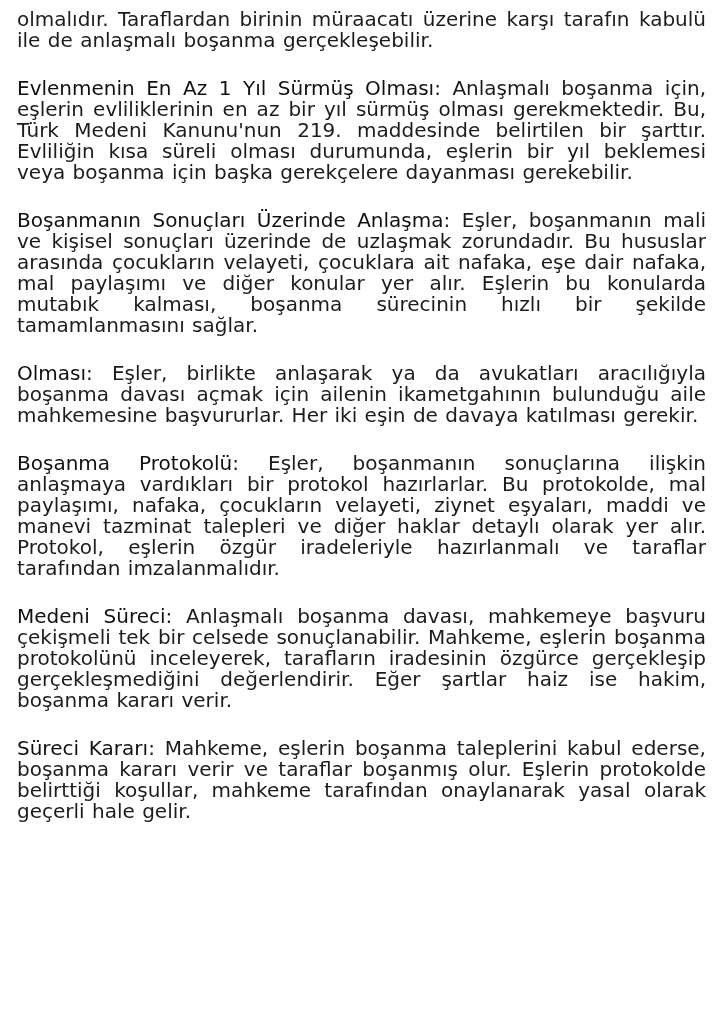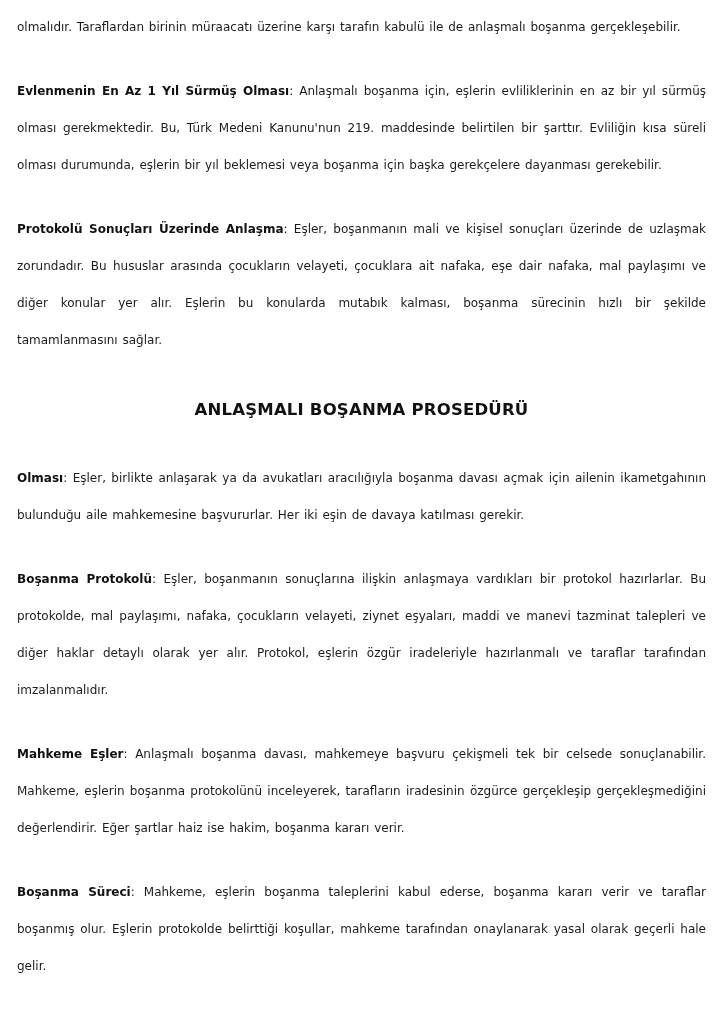--- a/index.html
+++ b/index.html
@@ -10,28 +10,28 @@
   .page {
     width: 724px;
     min-height: 1024px;
     box-sizing: border-box;
     background: #ffffff;
     color: #1c1c1c;
     font-family: "DejaVu Sans", "Liberation Sans", sans-serif;
     padding: 9px 18px 40px 17px;
   }
   .para {
-    font-size: 12px;
-    line-height: 37px;
+    font-size: 20px;
+    line-height: 21px;
     text-align: justify;
     margin: 0 0 27px 0;
     word-spacing: 1px;
   }
   .para .lead {
-    font-weight: 700;
+    font-weight: 400;
     color: #111111;
     margin-top: 31px;
   }
   .section-heading {
     font-size: 16.5px;
     line-height: 27px;
     font-weight: 800;
     text-align: center;
     letter-spacing: 0.2px;
     color: #111111;
@@ -40,26 +40,25 @@
 </style>
 </head>
 <body>
 
 <div class="page">
 
   <p class="para"><span>olmalıdır. Taraflardan birinin müraacatı üzerine karşı tarafın kabulü ile de anlaşmalı boşanma gerçekleşebilir.</span></p>
 
   <p class="para"><span class="lead">Evlenmenin En Az 1 Yıl Sürmüş Olması</span><span>: Anlaşmalı boşanma için, eşlerin evliliklerinin en az bir yıl sürmüş olması gerekmektedir. Bu, Türk Medeni Kanunu'nun 219. maddesinde belirtilen bir şarttır. Evliliğin kısa süreli olması durumunda, eşlerin bir yıl beklemesi veya boşanma için başka gerekçelere dayanması gerekebilir.</span></p>
 
-  <p class="para"><span class="lead">Protokolü Sonuçları Üzerinde Anlaşma</span><span>: Eşler, boşanmanın mali ve kişisel sonuçları üzerinde de uzlaşmak zorundadır. Bu hususlar arasında çocukların velayeti, çocuklara ait nafaka, eşe dair nafaka, mal paylaşımı ve diğer konular yer alır. Eşlerin bu konularda mutabık kalması, boşanma sürecinin hızlı bir şekilde tamamlanmasını sağlar.</span></p>
+  <p class="para"><span class="lead">Boşanmanın Sonuçları Üzerinde Anlaşma</span><span>: Eşler, boşanmanın mali ve kişisel sonuçları üzerinde de uzlaşmak zorundadır. Bu hususlar arasında çocukların velayeti, çocuklara ait nafaka, eşe dair nafaka, mal paylaşımı ve diğer konular yer alır. Eşlerin bu konularda mutabık kalması, boşanma sürecinin hızlı bir şekilde tamamlanmasını sağlar.</span></p>
 
-  <h2 class="section-heading">ANLAŞMALI BOŞANMA PROSEDÜRÜ</h2>
 
 
   <p class="para"><span class="lead">Olması</span><span>: Eşler, birlikte anlaşarak ya da avukatları aracılığıyla boşanma davası açmak için ailenin ikametgahının bulunduğu aile mahkemesine başvururlar. Her iki eşin de davaya katılması gerekir.</span></p>
 
   <p class="para"><span class="lead">Boşanma Protokolü</span><span>: Eşler, boşanmanın sonuçlarına ilişkin anlaşmaya vardıkları bir protokol hazırlarlar. Bu protokolde, mal paylaşımı, nafaka, çocukların velayeti, ziynet eşyaları, maddi ve manevi tazminat talepleri ve diğer haklar detaylı olarak yer alır. Protokol, eşlerin özgür iradeleriyle hazırlanmalı ve taraflar tarafından imzalanmalıdır.</span></p>
 
-  <p class="para"><span class="lead">Mahkeme Eşler</span><span>: Anlaşmalı boşanma davası, mahkemeye başvuru çekişmeli tek bir celsede sonuçlanabilir. Mahkeme, eşlerin boşanma protokolünü inceleyerek, tarafların iradesinin özgürce gerçekleşip gerçekleşmediğini değerlendirir. Eğer şartlar haiz ise hakim, boşanma kararı verir.</span></p>
+  <p class="para"><span class="lead">Medeni Süreci</span><span>: Anlaşmalı boşanma davası, mahkemeye başvuru çekişmeli tek bir celsede sonuçlanabilir. Mahkeme, eşlerin boşanma protokolünü inceleyerek, tarafların iradesinin özgürce gerçekleşip gerçekleşmediğini değerlendirir. Eğer şartlar haiz ise hakim, boşanma kararı verir.</span></p>
 
-  <p class="para"><span class="lead">Boşanma Süreci</span><span>: Mahkeme, eşlerin boşanma taleplerini kabul ederse, boşanma kararı verir ve taraflar boşanmış olur. Eşlerin protokolde belirttiği koşullar, mahkeme tarafından onaylanarak yasal olarak geçerli hale gelir.</span></p>
+  <p class="para"><span class="lead">Süreci Kararı</span><span>: Mahkeme, eşlerin boşanma taleplerini kabul ederse, boşanma kararı verir ve taraflar boşanmış olur. Eşlerin protokolde belirttiği koşullar, mahkeme tarafından onaylanarak yasal olarak geçerli hale gelir.</span></p>
 
 </div>
 
 </body></html>

